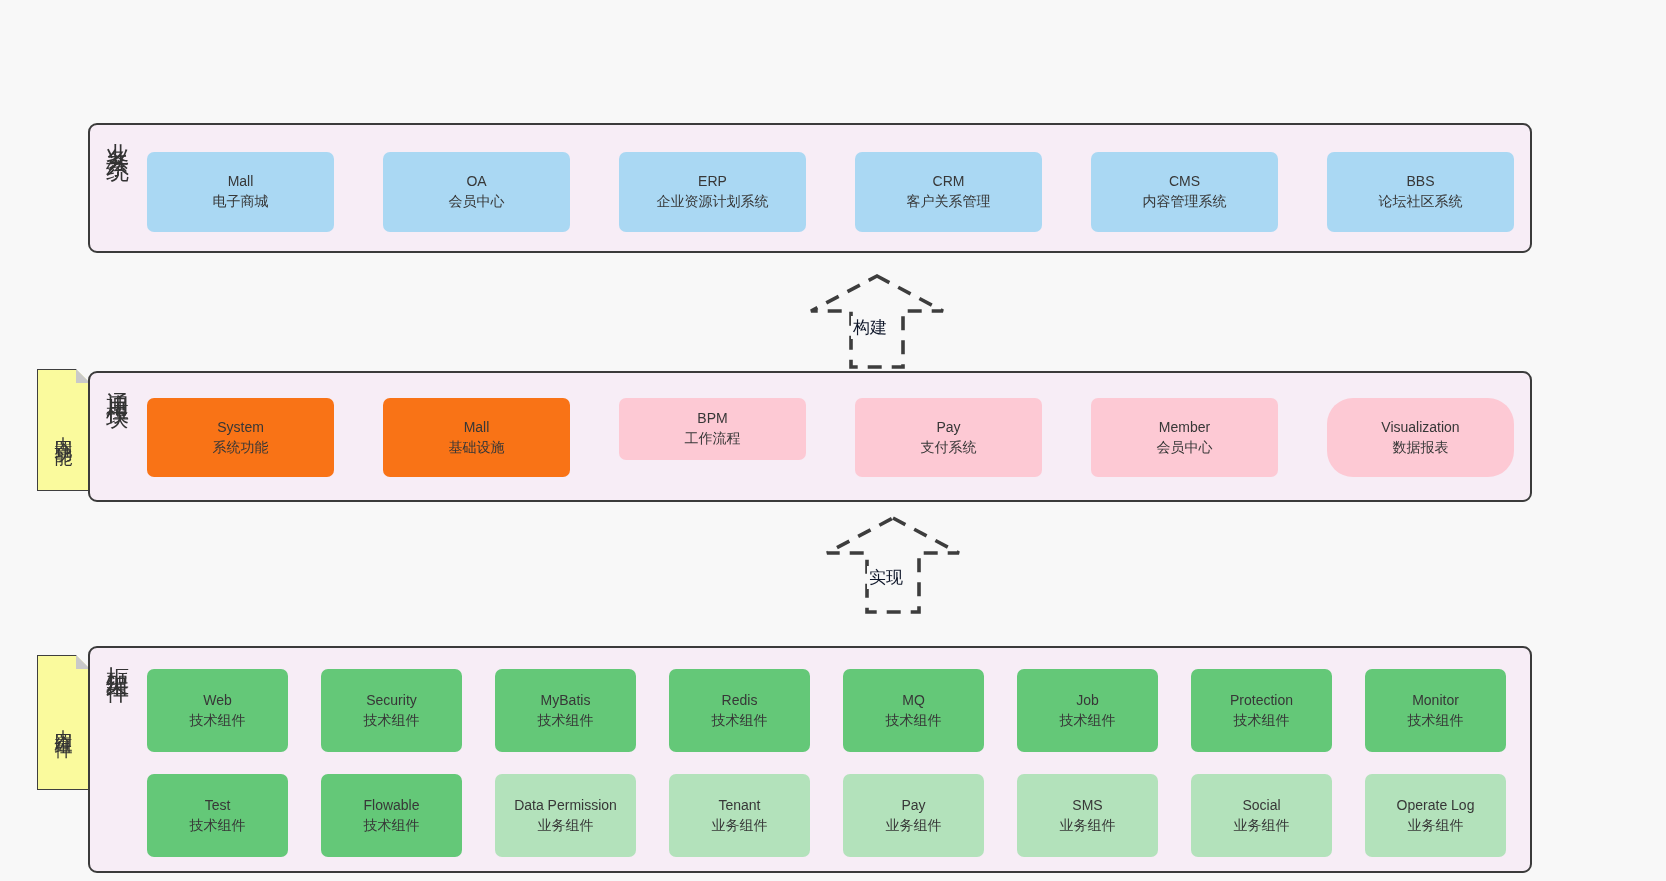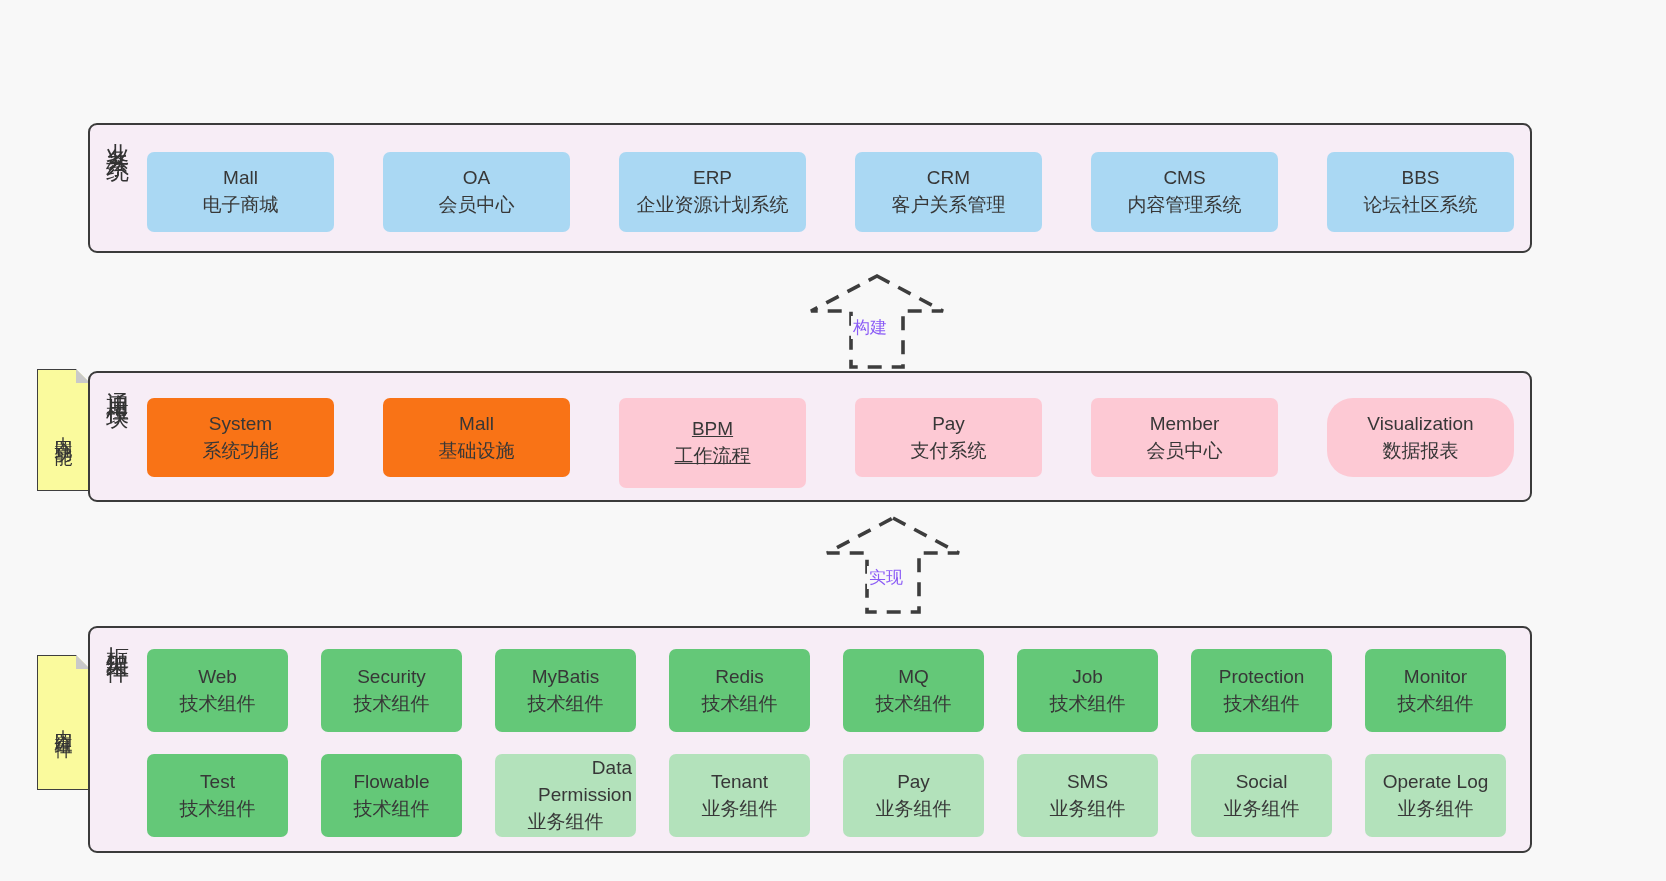--- a/index.html
+++ b/index.html
@@ -41,21 +41,21 @@
   .row3 { gap:33px; }
 
   
   .box {
     border-radius:7px;
     display:flex;
     flex-direction:column;
     align-items:center;
     justify-content:center;
     text-align:right;
-    font-size:19px;
+    font-size:14px;
     line-height:1.42;
     color:#373737;
     padding:2px 4px;
   }
   .w6 { width:187px; height:80px; }
   .w8 { width:141px; height:83px; }
   .blue   { background:#aad8f3; }
   .red    { background:#f97316; }
   .pink   { background:#fdc9d4; }
   .green  { background:#64c878; }
@@ -95,21 +95,21 @@
   .arrow-layer {
     position:absolute; left:0; top:0;
     width:1666px; height:881px;
     z-index:3;
     pointer-events:none;
   }
   .arrow-label {
     position:absolute;
     z-index:4;
     font-size:17px;
-    color:#8b5cf6;
+    color:#0f172a;
     background:#f8f8f8;
     padding:0 2px;
     white-space:nowrap;
   }
 </style>
 </head>
 <body>
 
 <div class="stage">
 
@@ -159,40 +159,40 @@
     <div class="band-label">通用模块</div>
     <div class="row" style="top:25px;">
       <div class="box w6 red" style="height:79px;">
         <div>System</div>
         <div>系统功能</div>
       </div>
       <div class="box w6 red" style="height:79px;">
         <div>Mall</div>
         <div>基础设施</div>
       </div>
-      <div class="box w6 pink" style="height:90px;text-decoration:underline;">
+      <div class="box w6 pink" style="height:62px;">
         <div>BPM</div>
         <div>工作流程</div>
       </div>
       <div class="box w6 pink" style="height:79px;">
         <div>Pay</div>
         <div>支付系统</div>
       </div>
       <div class="box w6 pink" style="height:79px;">
         <div>Member</div>
         <div>会员中心</div>
       </div>
       <div class="box w6 pink" style="height:79px;border-radius:26px;">
         <div>Visualization</div>
         <div>数据报表</div>
       </div>
     </div>
   </div>
 
-  <div class="band" style="top:626px;height:227px;">
+  <div class="band" style="top:646px;height:227px;">
     <div class="band-label">框架组件</div>
     <div class="row row3" style="top:21px;">
       <div class="box w8 green">
         <div>Web</div>
         <div>技术组件</div>
       </div>
       <div class="box w8 green">
         <div>Security</div>
         <div>技术组件</div>
       </div>

